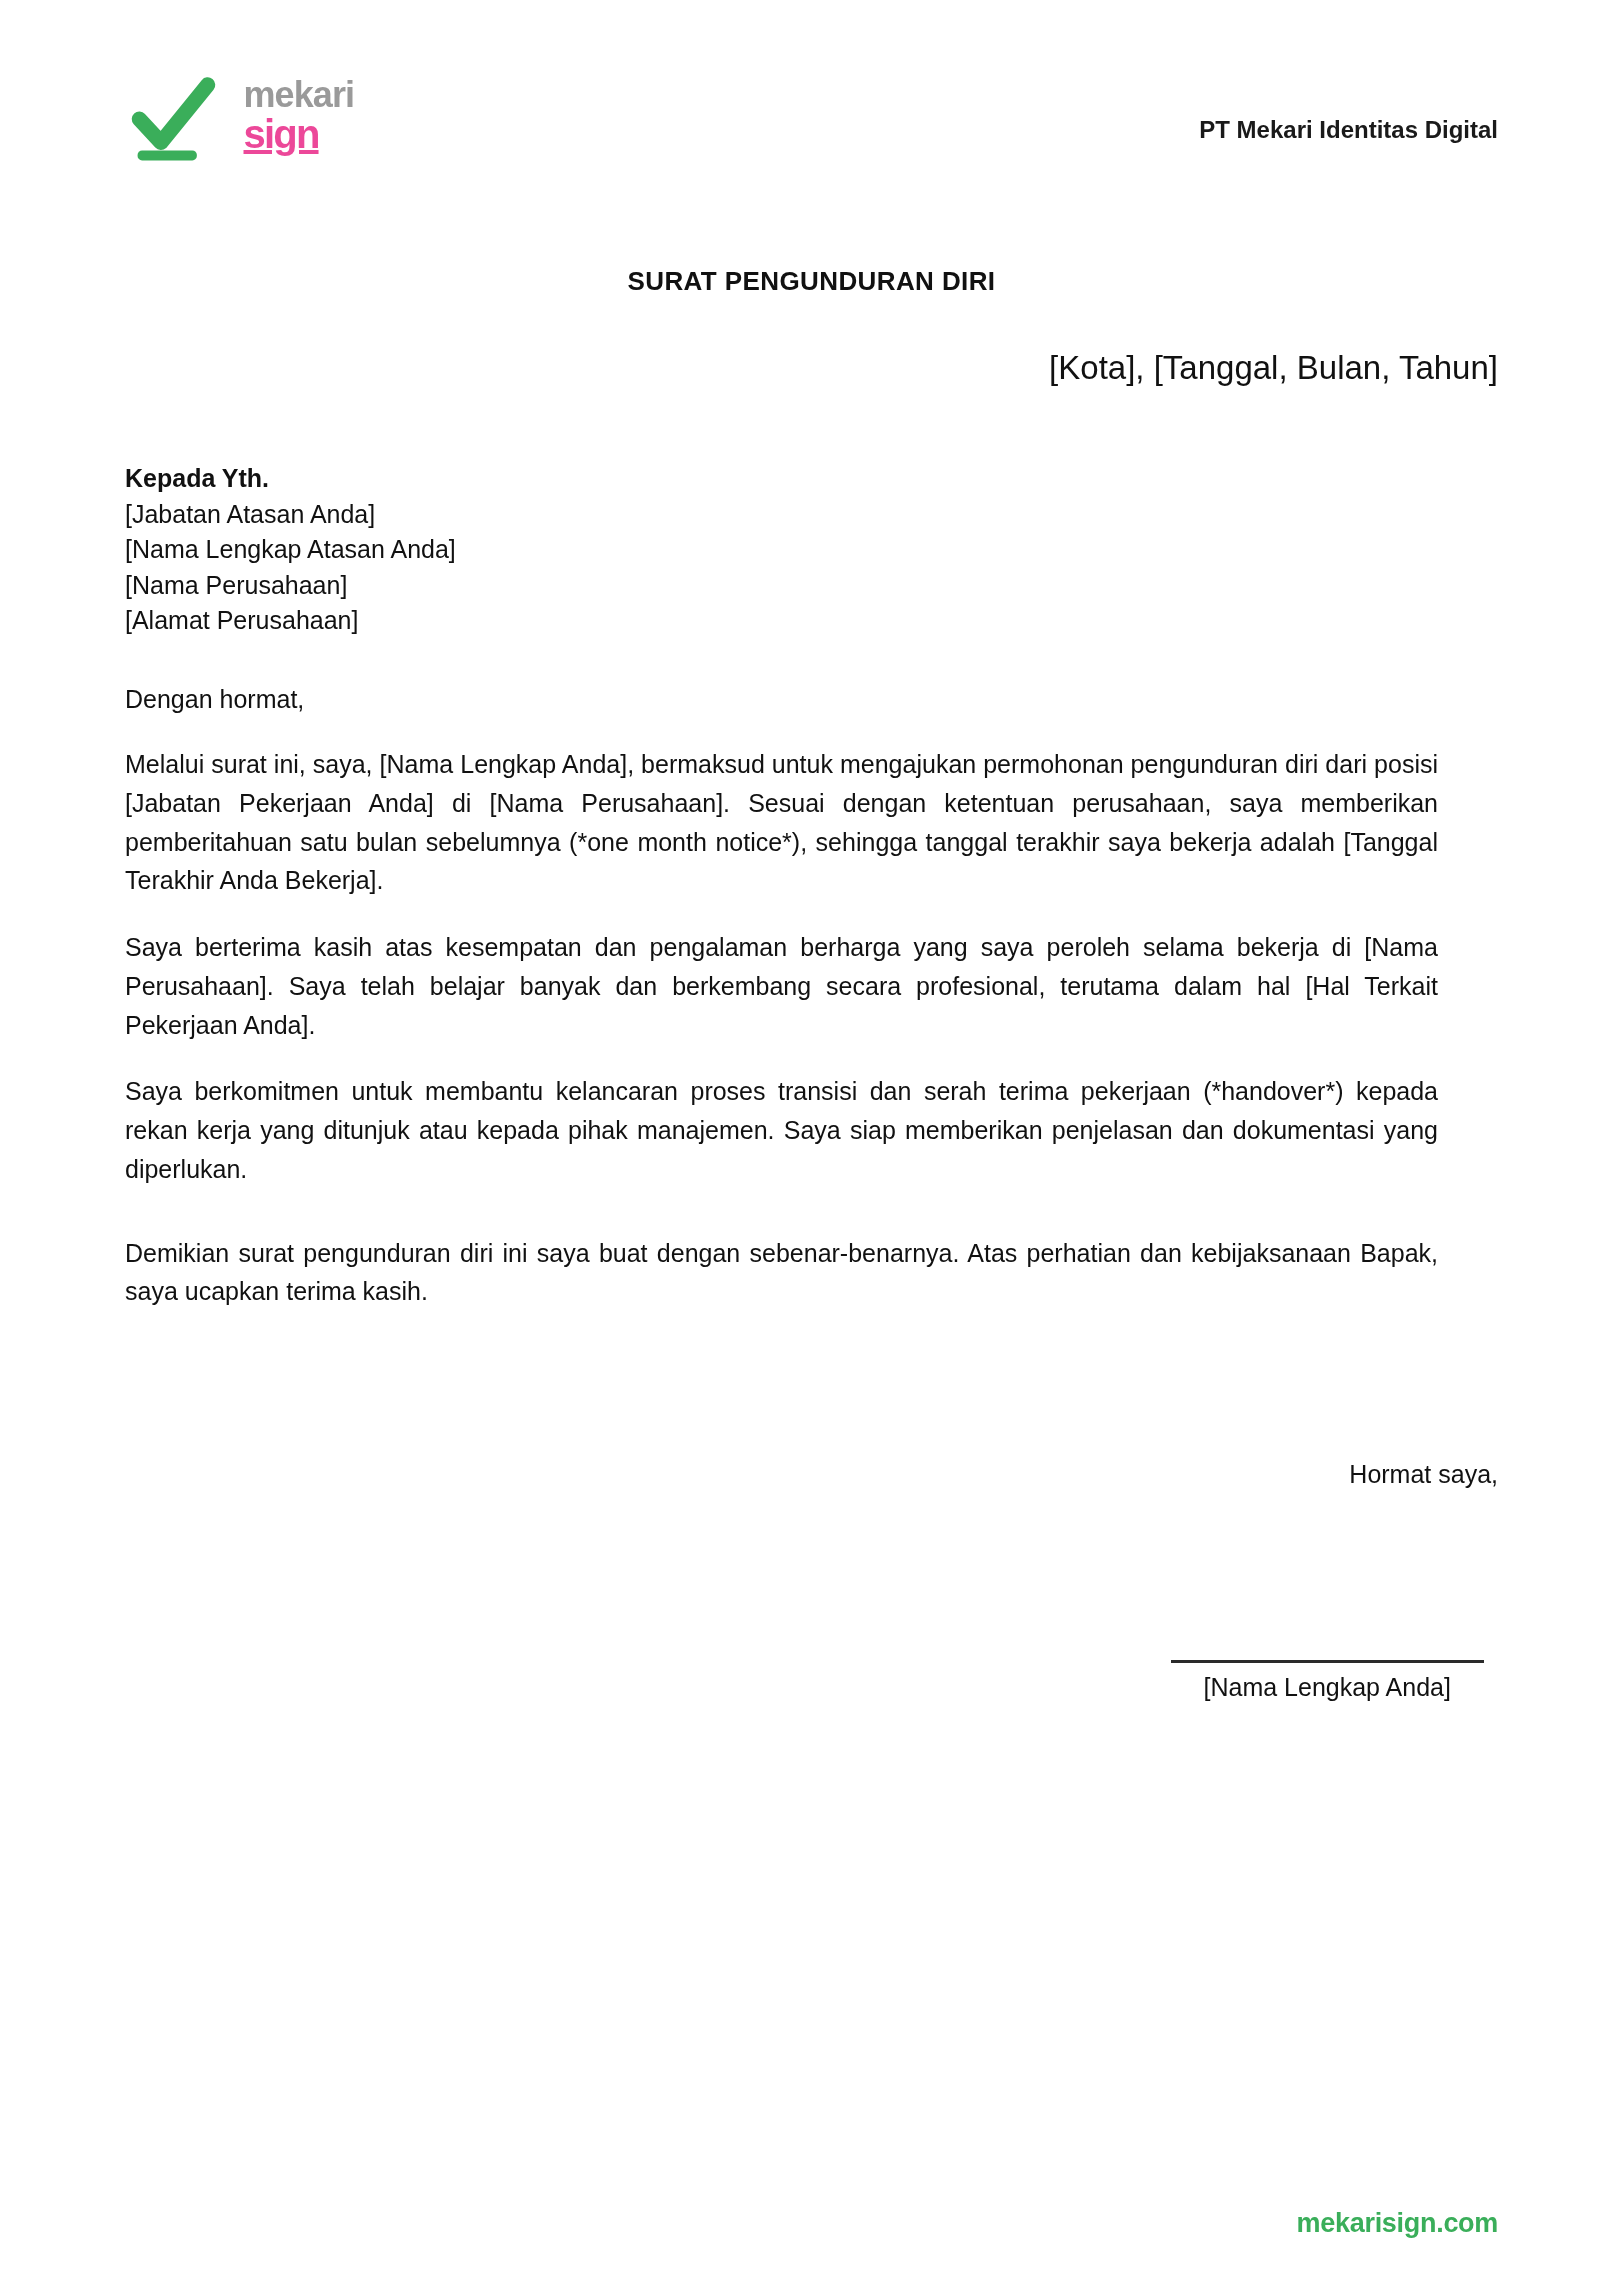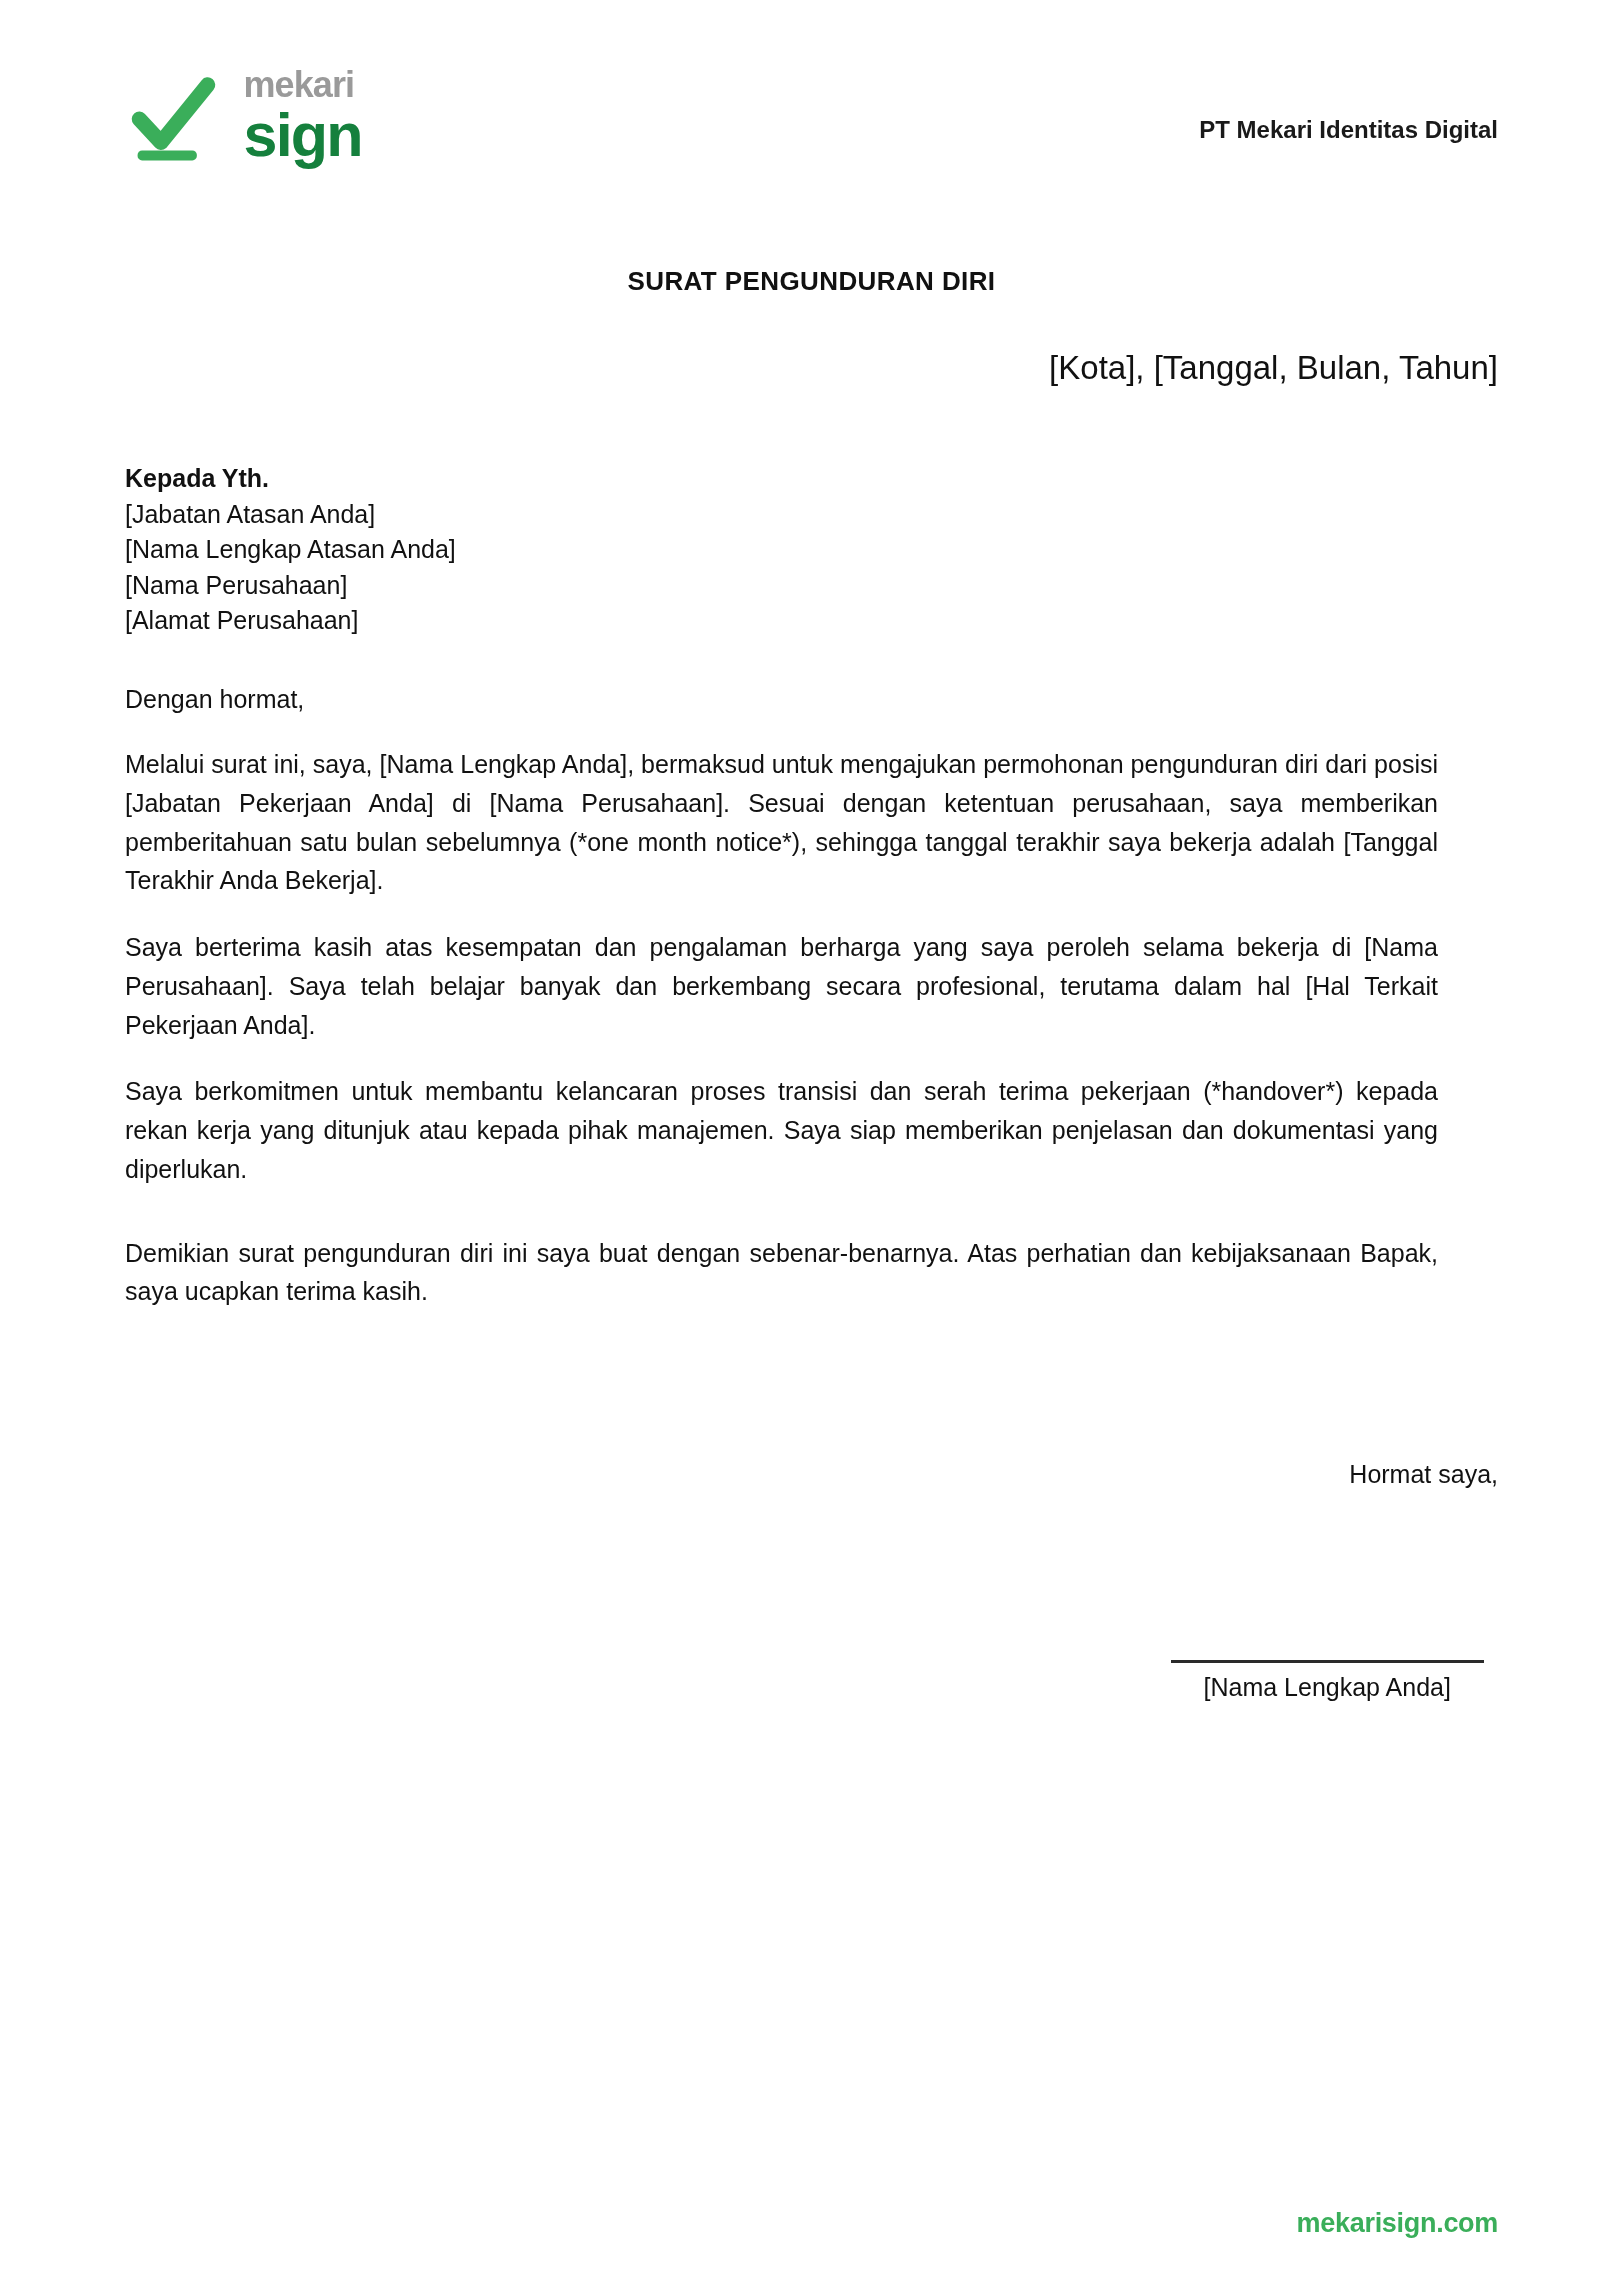--- a/index.html
+++ b/index.html
@@ -48,24 +48,25 @@
     line-height: 1;
   }
   .logo-mekari {
     font-size: 36px;
     font-weight: bold;
     color: #9a9a9a;
     letter-spacing: -0.9px;
     margin-bottom: 1.8px;
   }
   .logo-sign {
-    font-size: 61px;
-    font-weight: bold;
-    color: #15803d;
+    font-size: 40px;
+    font-weight: bold;
+    color: #ec4899;
     letter-spacing: -1.8px;
+    text-decoration: underline;
   }
   .company-name {
     position: absolute;
     right: 0;
     top: 49px;
     font-size: 24px;
     font-weight: bold;
     color: #1a1a1a;
     white-space: nowrap;
   }

